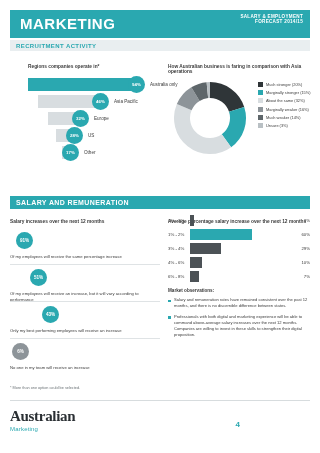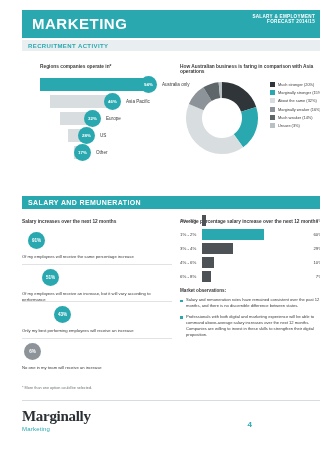--- a/index.html
+++ b/index.html
@@ -5,21 +5,21 @@
   * { box-sizing: border-box; }
   html, body { margin:0; padding:0; }
   body {
     width:320px; height:453px;
     font-family:"Liberation Sans", sans-serif;
     background:#ffffff;
     color:#3b3b3b;
     position:relative;
     overflow:hidden;
   }
-  .page { position:relative; width:252px; height:453px;margin-left:12px; }
+  .page { position:relative; width:252px; height:453px; }
 
   
   .header {
     position:absolute; left:10px; top:10px; width:300px; height:28px;
     background:#2aa8b0;
   }
   .header-title {
     position:absolute; left:10px; top:5px;
     font-size:15px; font-weight:bold; color:#ffffff;
     letter-spacing:0.5px;
@@ -273,18 +273,18 @@
   <div class="obs-title">Market observations:</div>
   <div class="obs-list">
     <div class="obs-item">Salary and remuneration rates have remained consistent over the past 12 months, and there is no discernible difference between states.</div>
     <div class="obs-item">Professionals with both digital and marketing experience will be able to command above-average salary increases over the next 12 months. Companies are willing to invest in these skills to strengthen their digital proposition.</div>
   </div>
 
   <div class="footnote">* More than one option could be selected.</div>
 
   <div class="footer-rule"></div>
   <div class="logo">
-    <div class="logo-main">Marginally</div>
+    <div class="logo-main">Australian</div>
     <div class="logo-sub">Marketing</div>
   </div>
   <div class="page-num">4</div>
 
 </div>
 
 </body></html>

